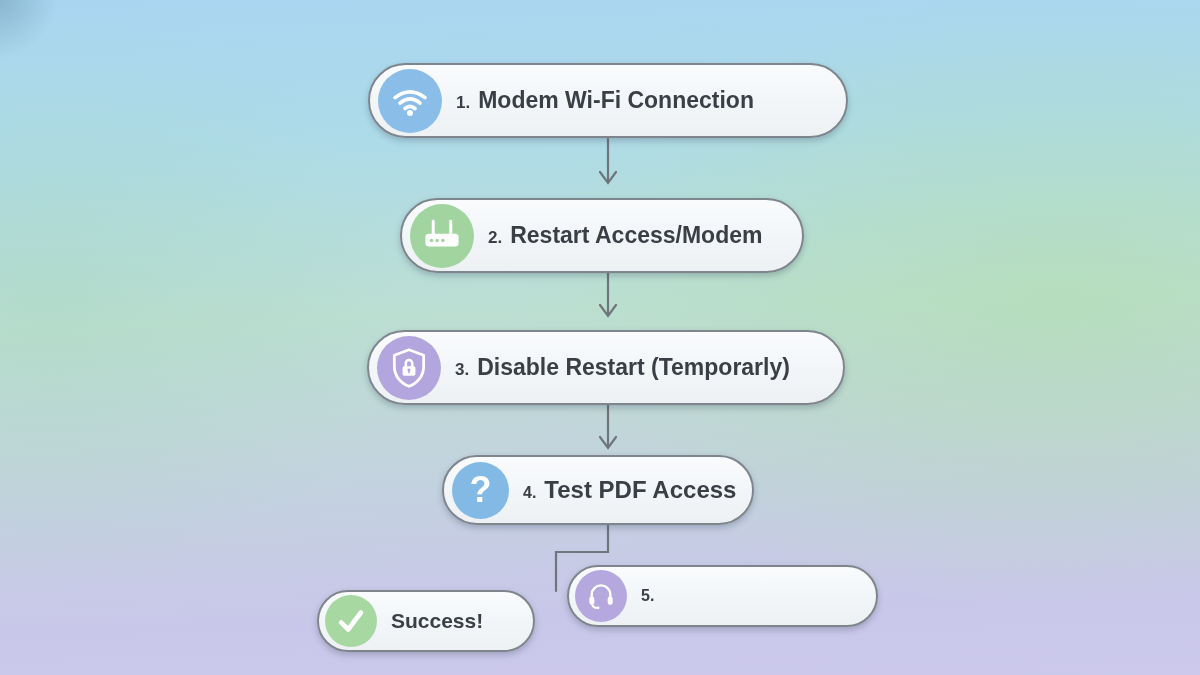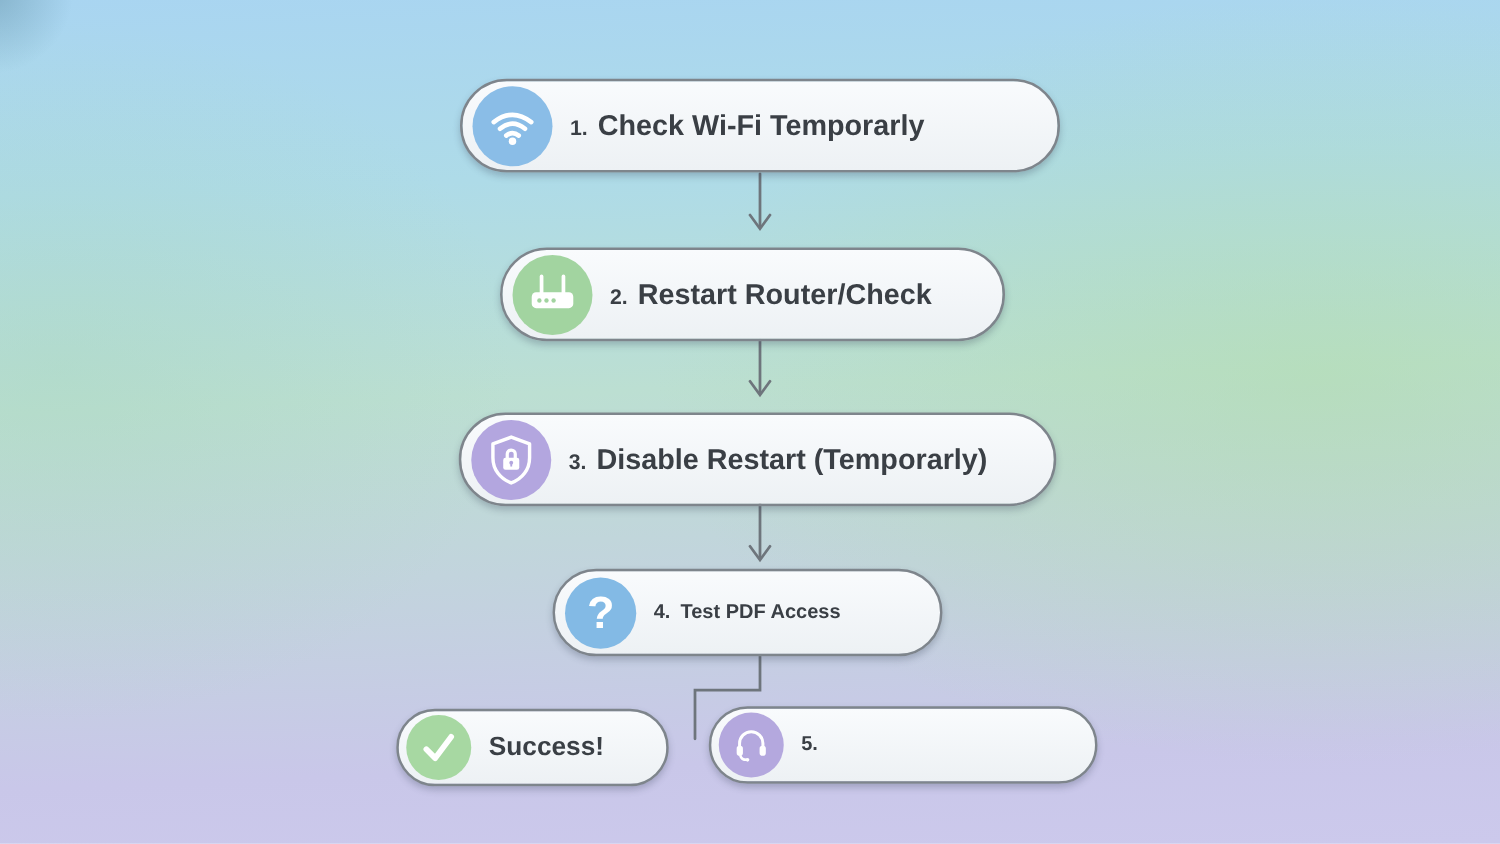--- a/index.html
+++ b/index.html
@@ -26,21 +26,21 @@
   }
   .node-text{display:inline-flex;align-items:baseline;color:#3a3f45;font-weight:bold;margin-left:14px;}
   .num{margin-right:8px;}
   
   .lg{height:75px;}
   .lg .icon-circle{width:64px;height:64px;}
   .lg .label{font-size:23px;}
   .lg .num{font-size:17px;}
   .md{height:70px;}
   .md .icon-circle{width:57px;height:57px;}
-  .md .label{font-size:16px;text-align:center;}
+  .md .label{font-size:24px;text-align:center;}
   .md .num{font-size:16px;}
   .sm{height:62px;padding-left:6px;}
   .sm .icon-circle{width:52px;height:52px;}
   .sm .label{font-size:21px;}
   .sm .num{font-size:16px;}
   .q-glyph{color:#fff;font-weight:bold;font-size:36px;line-height:1;}
 </style>
 </head>
 <body>
 
@@ -66,38 +66,38 @@
   <span class="icon-circle" style="background-color: rgb(138, 189, 231); color: rgb(138, 189, 231);">
     <svg width="40" height="40" viewBox="0 0 48 48">
       <path d="M6 20 Q24 6 42 20" stroke="#fff" stroke-width="4.4" fill="none" stroke-linecap="round"></path>
       <path d="M12 26.5 Q24 16.5 36 26.5" stroke="#fff" stroke-width="4.4" fill="none" stroke-linecap="round"></path>
       <path d="M18 33 Q24 28 30 33" stroke="#fff" stroke-width="4.4" fill="none" stroke-linecap="round"></path>
       <circle cx="24" cy="38.5" r="3.6" fill="#fff"></circle>
     </svg>
   </span>
   <span class="node-text">
     <span class="num">1.</span>
-    <span class="label">Check Wi-Fi Temporarly</span>
+    <span class="label">Modem Wi-Fi Connection</span>
   </span>
 </div>
 
 <div class="node lg" style="left:400px;top:198px;width:404px;">
   <span class="icon-circle" style="background-color: rgb(162, 212, 160); color: rgb(162, 212, 160);">
     <svg width="42" height="42" viewBox="0 0 48 48">
       <line x1="14" y1="22" x2="14" y2="7" stroke="#fff" stroke-width="3.4" stroke-linecap="round"></line>
       <line x1="34" y1="22" x2="34" y2="7" stroke="#fff" stroke-width="3.4" stroke-linecap="round"></line>
       <rect x="5" y="21.5" width="38" height="14.5" rx="4" fill="#fff"></rect>
       <circle cx="12" cy="29" r="2" fill="currentColor"></circle>
       <circle cx="18.5" cy="29" r="2" fill="currentColor"></circle>
       <circle cx="25" cy="29" r="2" fill="currentColor"></circle>
     </svg>
   </span>
   <span class="node-text">
     <span class="num">2.</span>
-    <span class="label">Restart Router/Check</span>
+    <span class="label">Restart Access/Modem</span>
   </span>
 </div>
 
 <div class="node lg" style="left:367px;top:330px;width:478px;">
   <span class="icon-circle" style="background-color: rgb(179, 166, 223); color: rgb(179, 166, 223);">
     <svg width="44" height="44" viewBox="0 0 48 48">
       <path d="M24 4 L40 10 V22 C40 32.5 33.5 40.5 24 44 C14.5 40.5 8 32.5 8 22 V10 Z" stroke="#fff" stroke-width="3" fill="none" stroke-linejoin="round"></path>
       <path d="M20.5 23 V18.8 a3.5 3.5 0 0 1 7 0 V23" stroke="#fff" stroke-width="2.8" fill="none"></path>
       <rect x="17" y="22" width="14" height="10.5" rx="2" fill="#fff"></rect>
       <circle cx="24" cy="26.3" r="1.7" fill="currentColor"></circle>
@@ -113,21 +113,21 @@
 <div class="node md" style="left:442px;top:455px;width:312px;">
   <span class="icon-circle" style="background-color: rgb(131, 186, 229); color: rgb(131, 186, 229);">
     <span class="q-glyph">?</span>
   </span>
   <span class="node-text">
     <span class="num">4.</span>
     <span class="label">Test PDF Access</span>
   </span>
 </div>
 
-<div class="node sm" style="left:317px;top:567px;width:218px;">
+<div class="node sm" style="left:317px;top:590px;width:218px;">
   <span class="icon-circle" style="background-color: rgb(167, 216, 162); color: rgb(167, 216, 162);">
     <svg width="34" height="34" viewBox="0 0 48 48">
       <polyline points="10,26 20,36 38,12" stroke="#fff" stroke-width="6.5" fill="none" stroke-linecap="round" stroke-linejoin="round"></polyline>
     </svg>
   </span>
   <span class="node-text">
     <span class="label">Success!</span>
   </span>
 </div>
 

